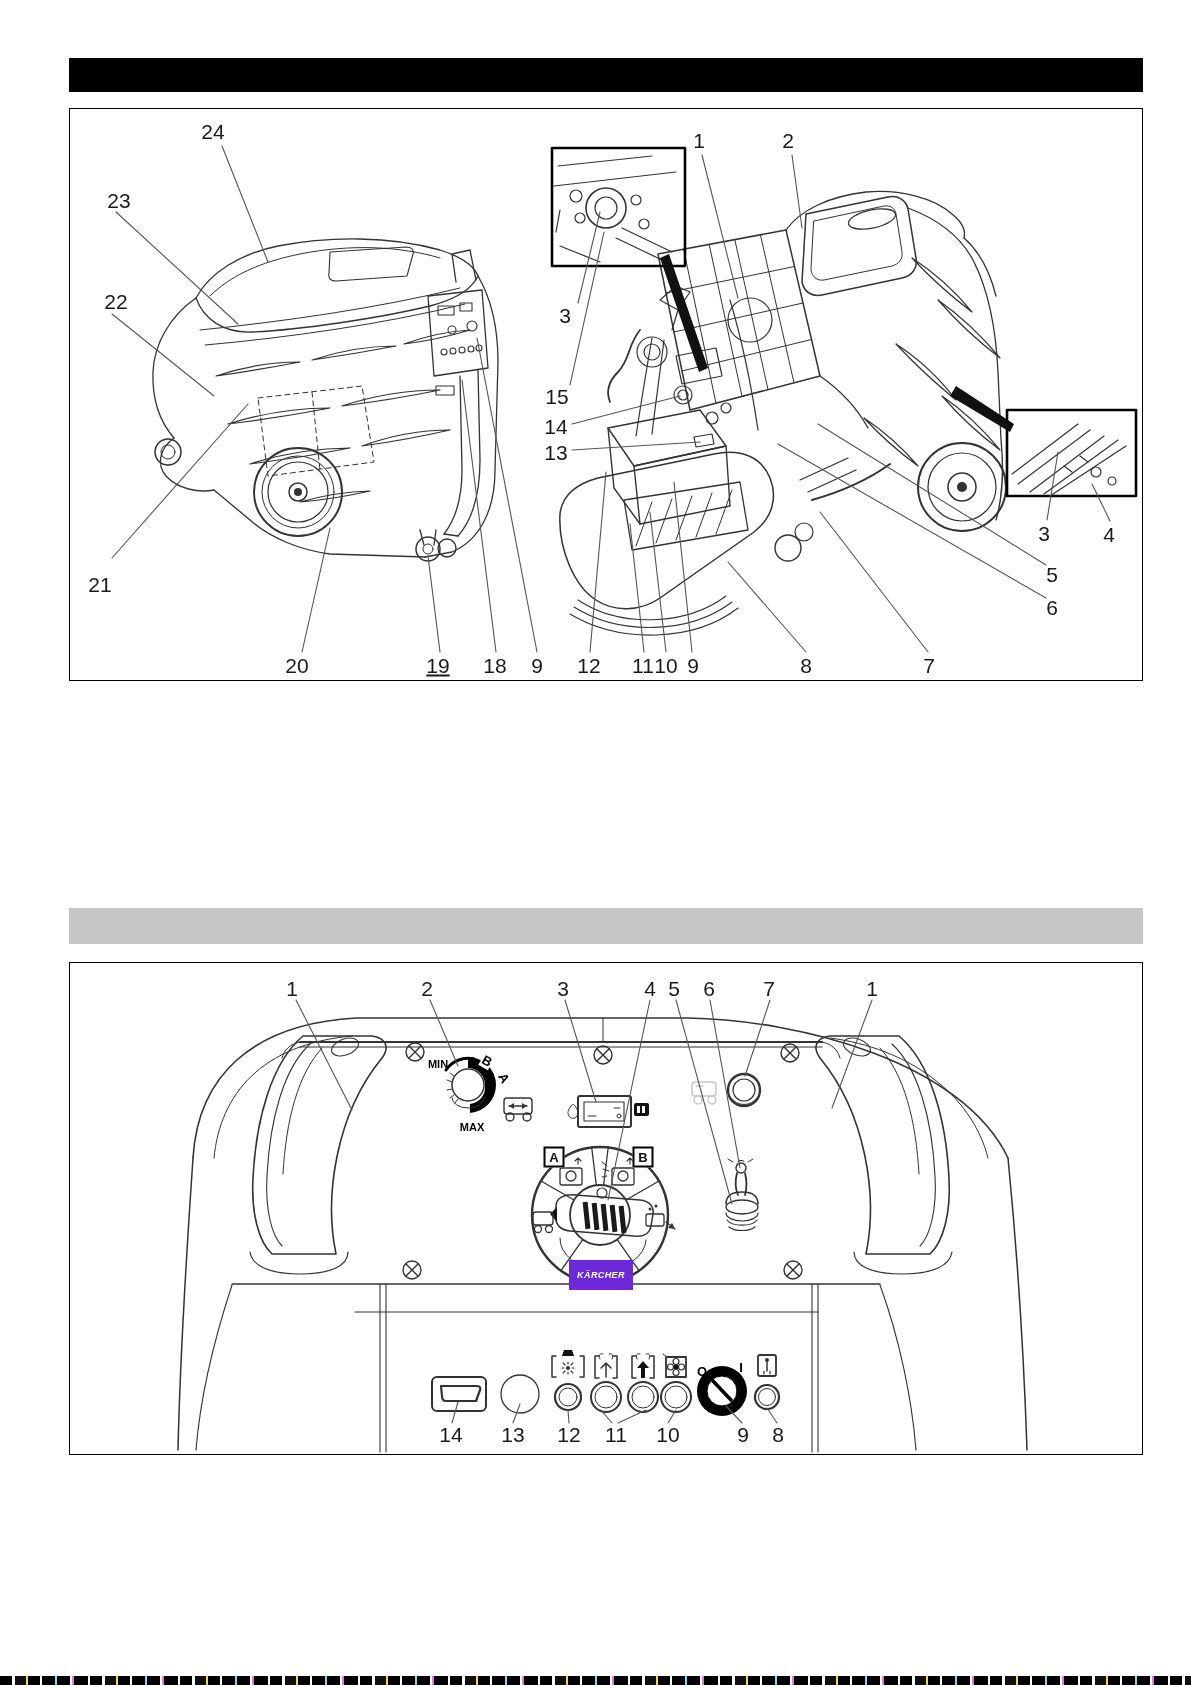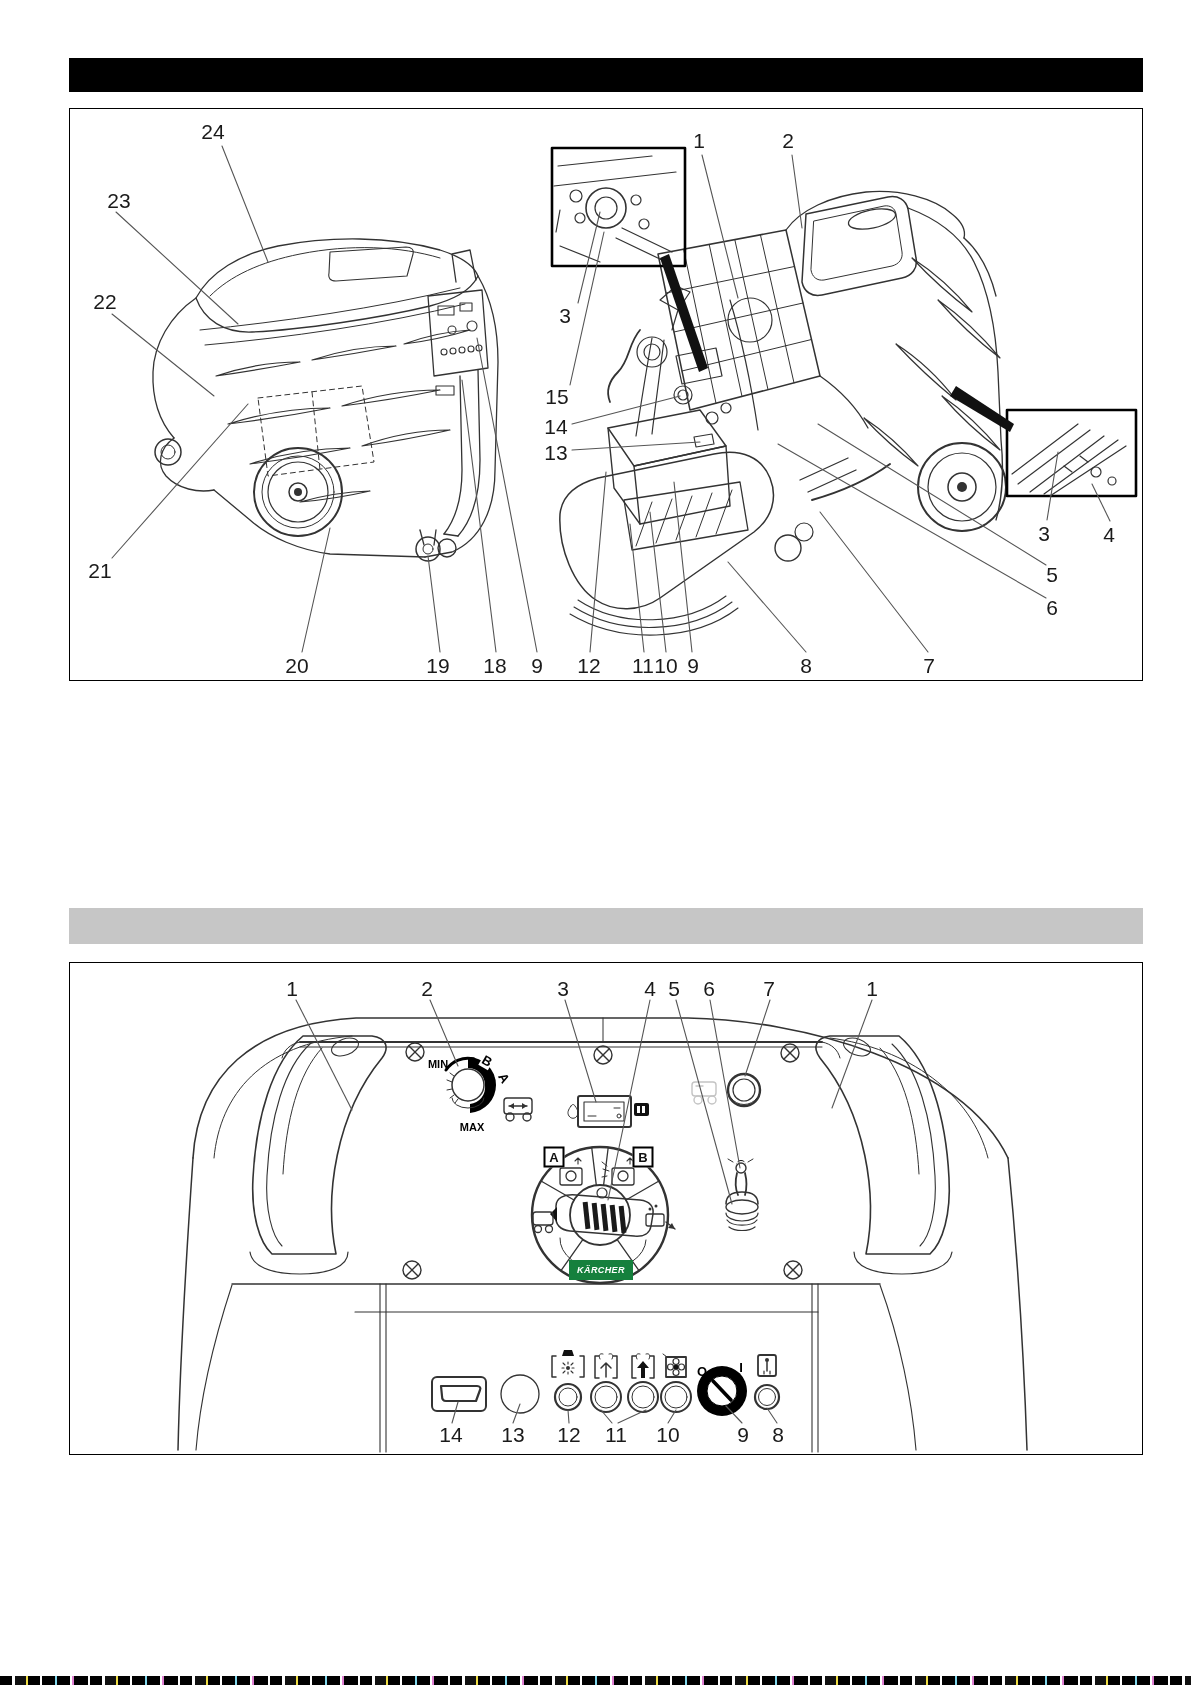--- a/index.html
+++ b/index.html
@@ -13,21 +13,21 @@
   .fig2-frame{top:962px;height:493px;}
   svg.artwork{position:absolute;pointer-events:none;}
   .callout{position:absolute;transform:translate(-50%,-50%);font-size:21px;line-height:1;
            color:#1a1a1a;white-space:nowrap;}
   .tinylbl{position:absolute;transform:translate(-50%,-50%);font-weight:bold;font-size:11px;color:#000;}
   .arclbl{position:absolute;transform:translate(-50%,-50%);font-weight:bold;font-size:13px;
           background:#fff;padding:0 1px;color:#000;}
   .modebox{position:absolute;transform:translate(-50%,-50%);width:17px;height:17px;border:2.2px solid #000;
            font-weight:bold;font-size:13px;display:flex;align-items:center;justify-content:center;background:#fff;}
   .keylbl{position:absolute;transform:translate(-50%,-50%);font-weight:bold;font-size:13px;color:#000;}
-  .brandband{position:absolute;left:569px;top:1260px;width:64px;height:20px;background:#15803d;color:#fff;
+  .brandband{position:absolute;left:569px;top:1260px;width:64px;height:30px;background:#6d28d9;color:#fff;
              font-size:9px;font-weight:bold;font-style:italic;letter-spacing:.4px;
              display:flex;align-items:center;justify-content:center;}
   .bottom-strip{position:absolute;left:0;top:1676px;width:1191px;height:9px;
       background:repeating-linear-gradient(90deg,
         #000 0 12px,#fff 12px 15px,#111 15px 26px,#f0de45 26px 28px,
         #000 28px 40px,#fff 40px 42px,#000 42px 55px,#82d9ee 55px 57px,
         #000 57px 70px,#fff 70px 72px,#e07fd2 72px 74px,#000 74px 88px,#fff 88px 90px);}
 </style>
 </head>
 <body>
@@ -248,34 +248,34 @@
       <line x1="644" y1="652" x2="630" y2="524"></line>
       <line x1="666" y1="652" x2="650" y2="512"></line>
       <line x1="692" y1="652" x2="674" y2="482"></line>
       <line x1="806" y1="652" x2="728" y2="562"></line>
       <line x1="928" y1="652" x2="820" y2="512"></line>
     </g>
   </svg>
 
   <div class="callout" style="left:213px;top:131px;">24</div>
   <div class="callout" style="left:119px;top:200px;">23</div>
-  <div class="callout" style="left:105px;top:301px;">22</div>
-  <div class="callout" style="left:100px;top:570px;">21</div>
+  <div class="callout" style="left:116px;top:301px;">22</div>
+  <div class="callout" style="left:100px;top:584px;">21</div>
   <div class="callout" style="left:699px;top:140px;">1</div>
   <div class="callout" style="left:788px;top:140px;">2</div>
   <div class="callout" style="left:565px;top:315px;">3</div>
   <div class="callout" style="left:557px;top:396px;">15</div>
   <div class="callout" style="left:556px;top:426px;">14</div>
   <div class="callout" style="left:556px;top:452px;">13</div>
   <div class="callout" style="left:1044px;top:533px;">3</div>
   <div class="callout" style="left:1109px;top:534px;">4</div>
   <div class="callout" style="left:1052px;top:574px;">5</div>
   <div class="callout" style="left:1052px;top:607px;">6</div>
   <div class="callout" style="left:297px;top:665px;">20</div>
-  <div class="callout" style="left:438px;top:665px;">19</div>
+  <div class="callout" style="left:438px;top:665px;text-decoration:underline;">19</div>
   <div class="callout" style="left:495px;top:665px;">18</div>
   <div class="callout" style="left:537px;top:665px;">9</div>
   <div class="callout" style="left:589px;top:665px;">12</div>
   <div class="callout" style="left:643px;top:665px;">11</div>
   <div class="callout" style="left:666px;top:665px;">10</div>
   <div class="callout" style="left:693px;top:665px;">9</div>
   <div class="callout" style="left:806px;top:665px;">8</div>
   <div class="callout" style="left:929px;top:665px;">7</div>
 
   <div class="bar gray-bar"></div>

